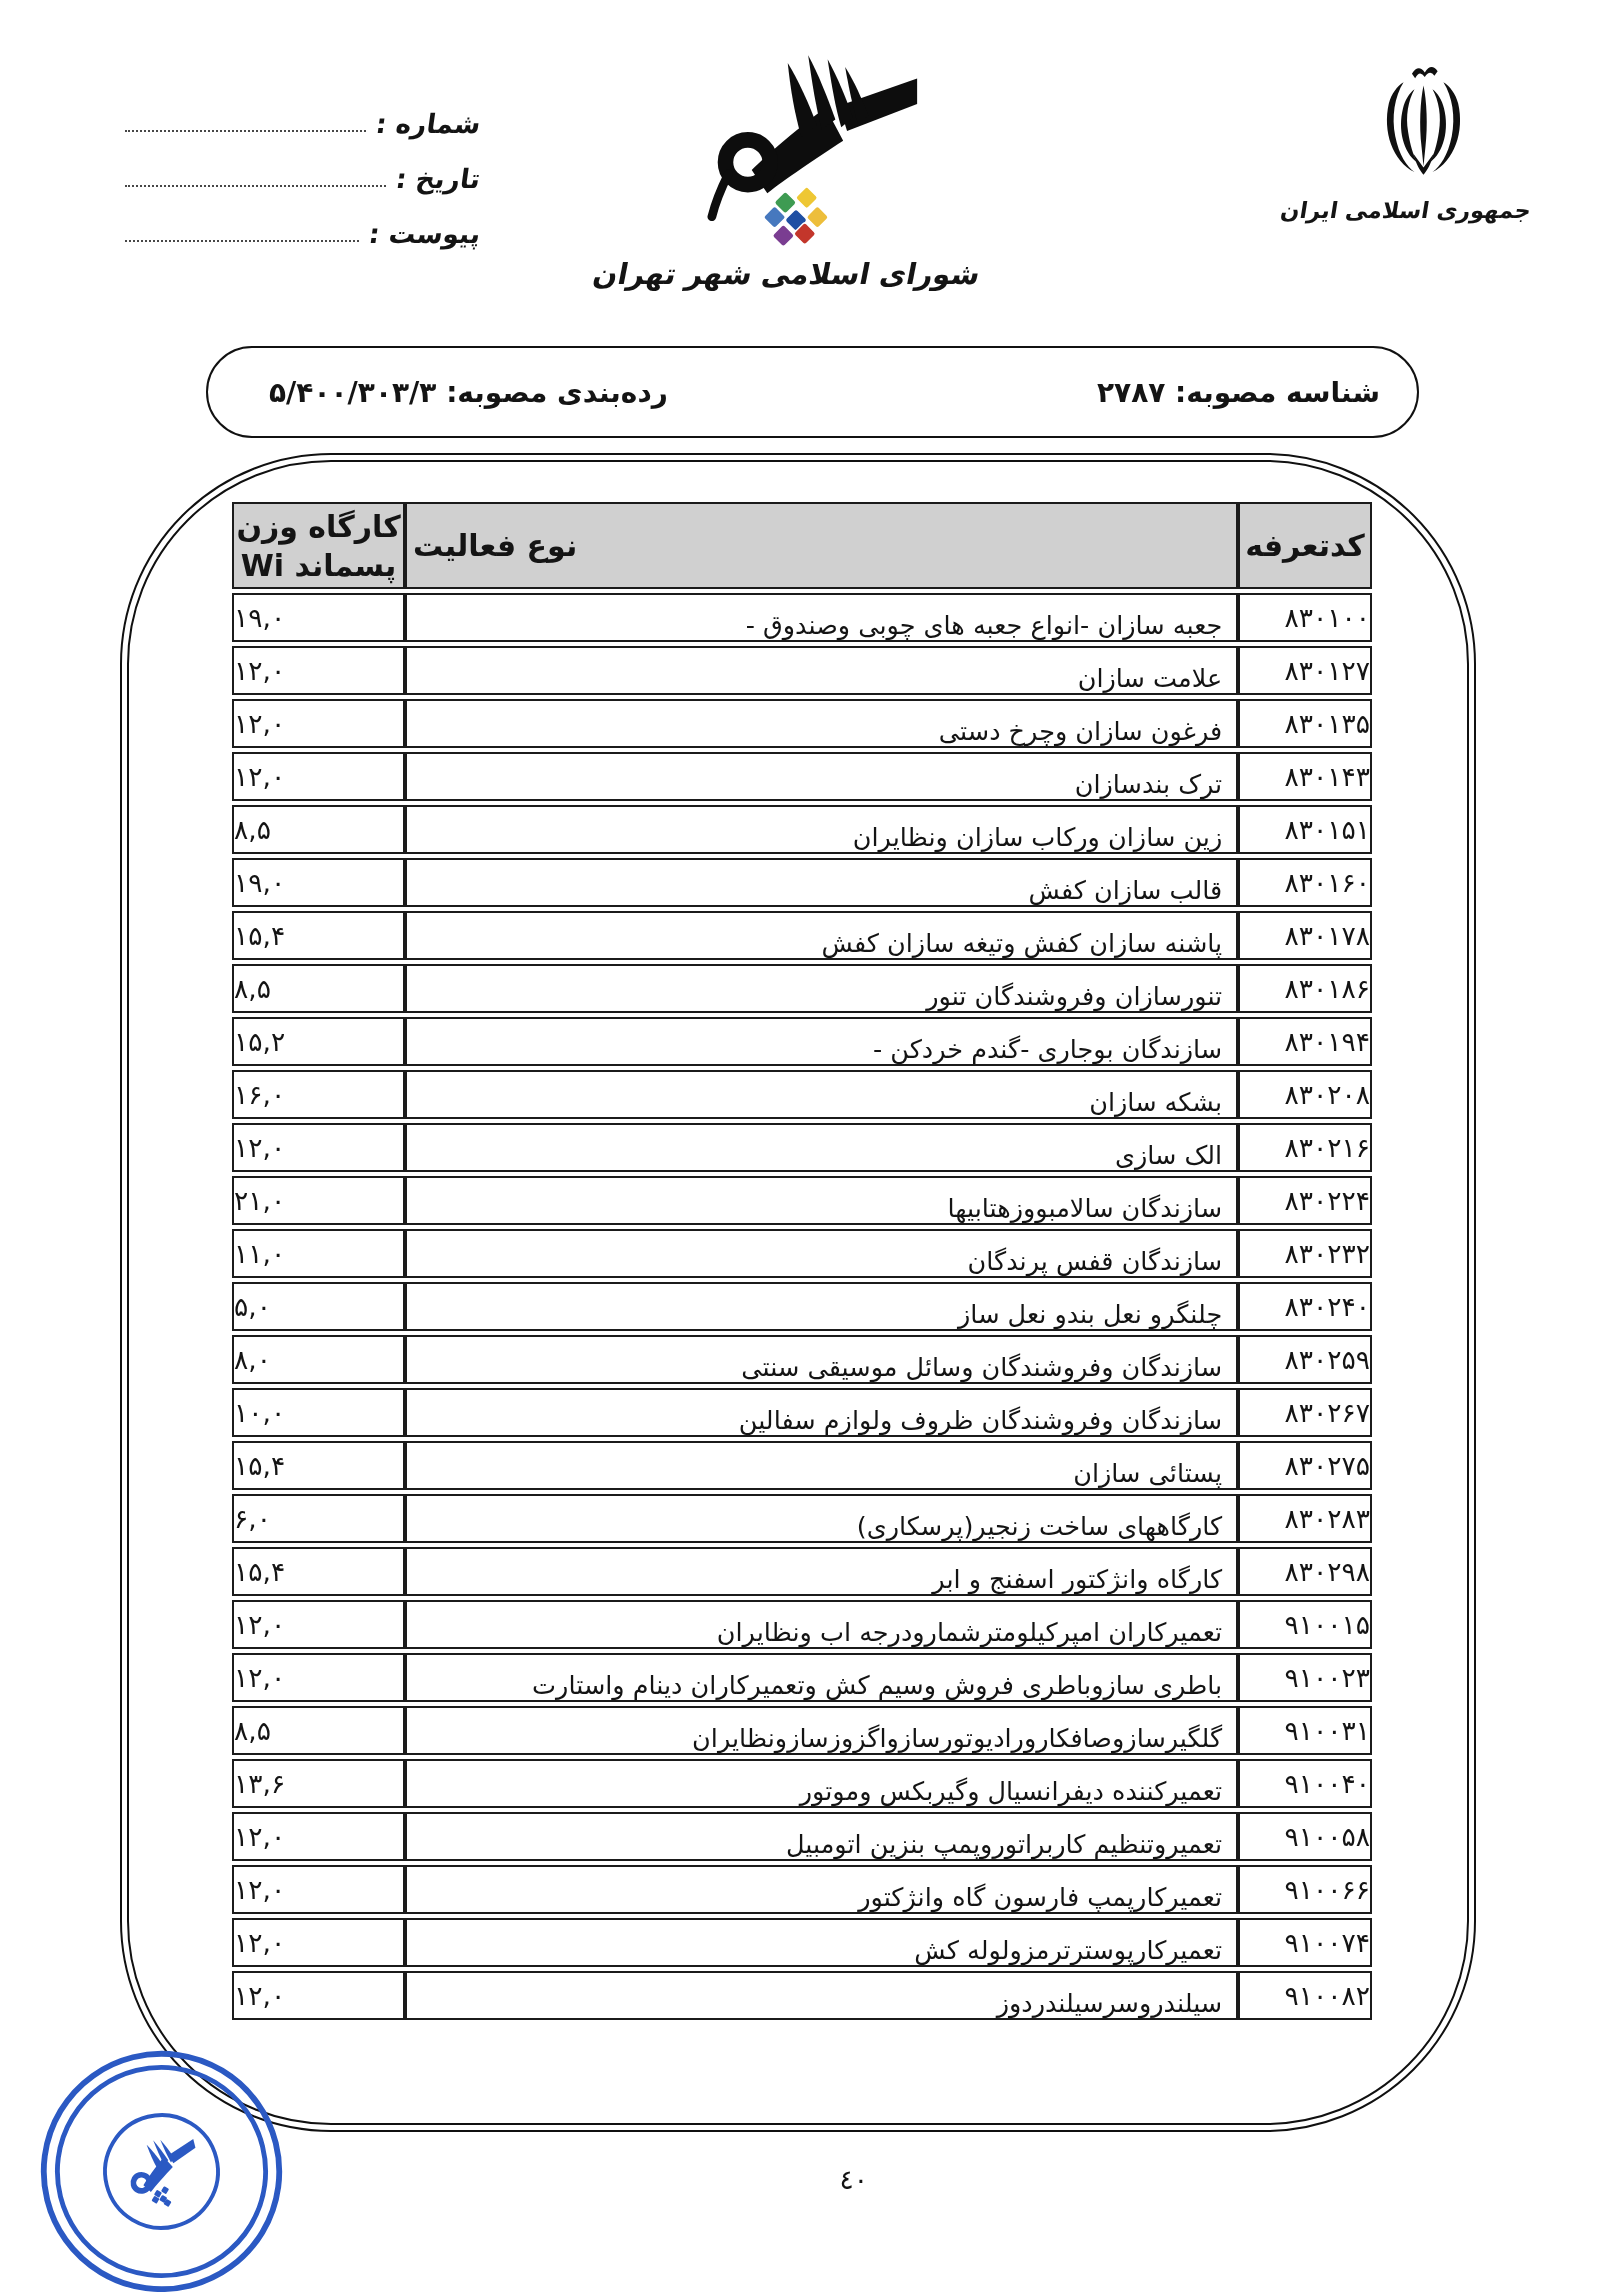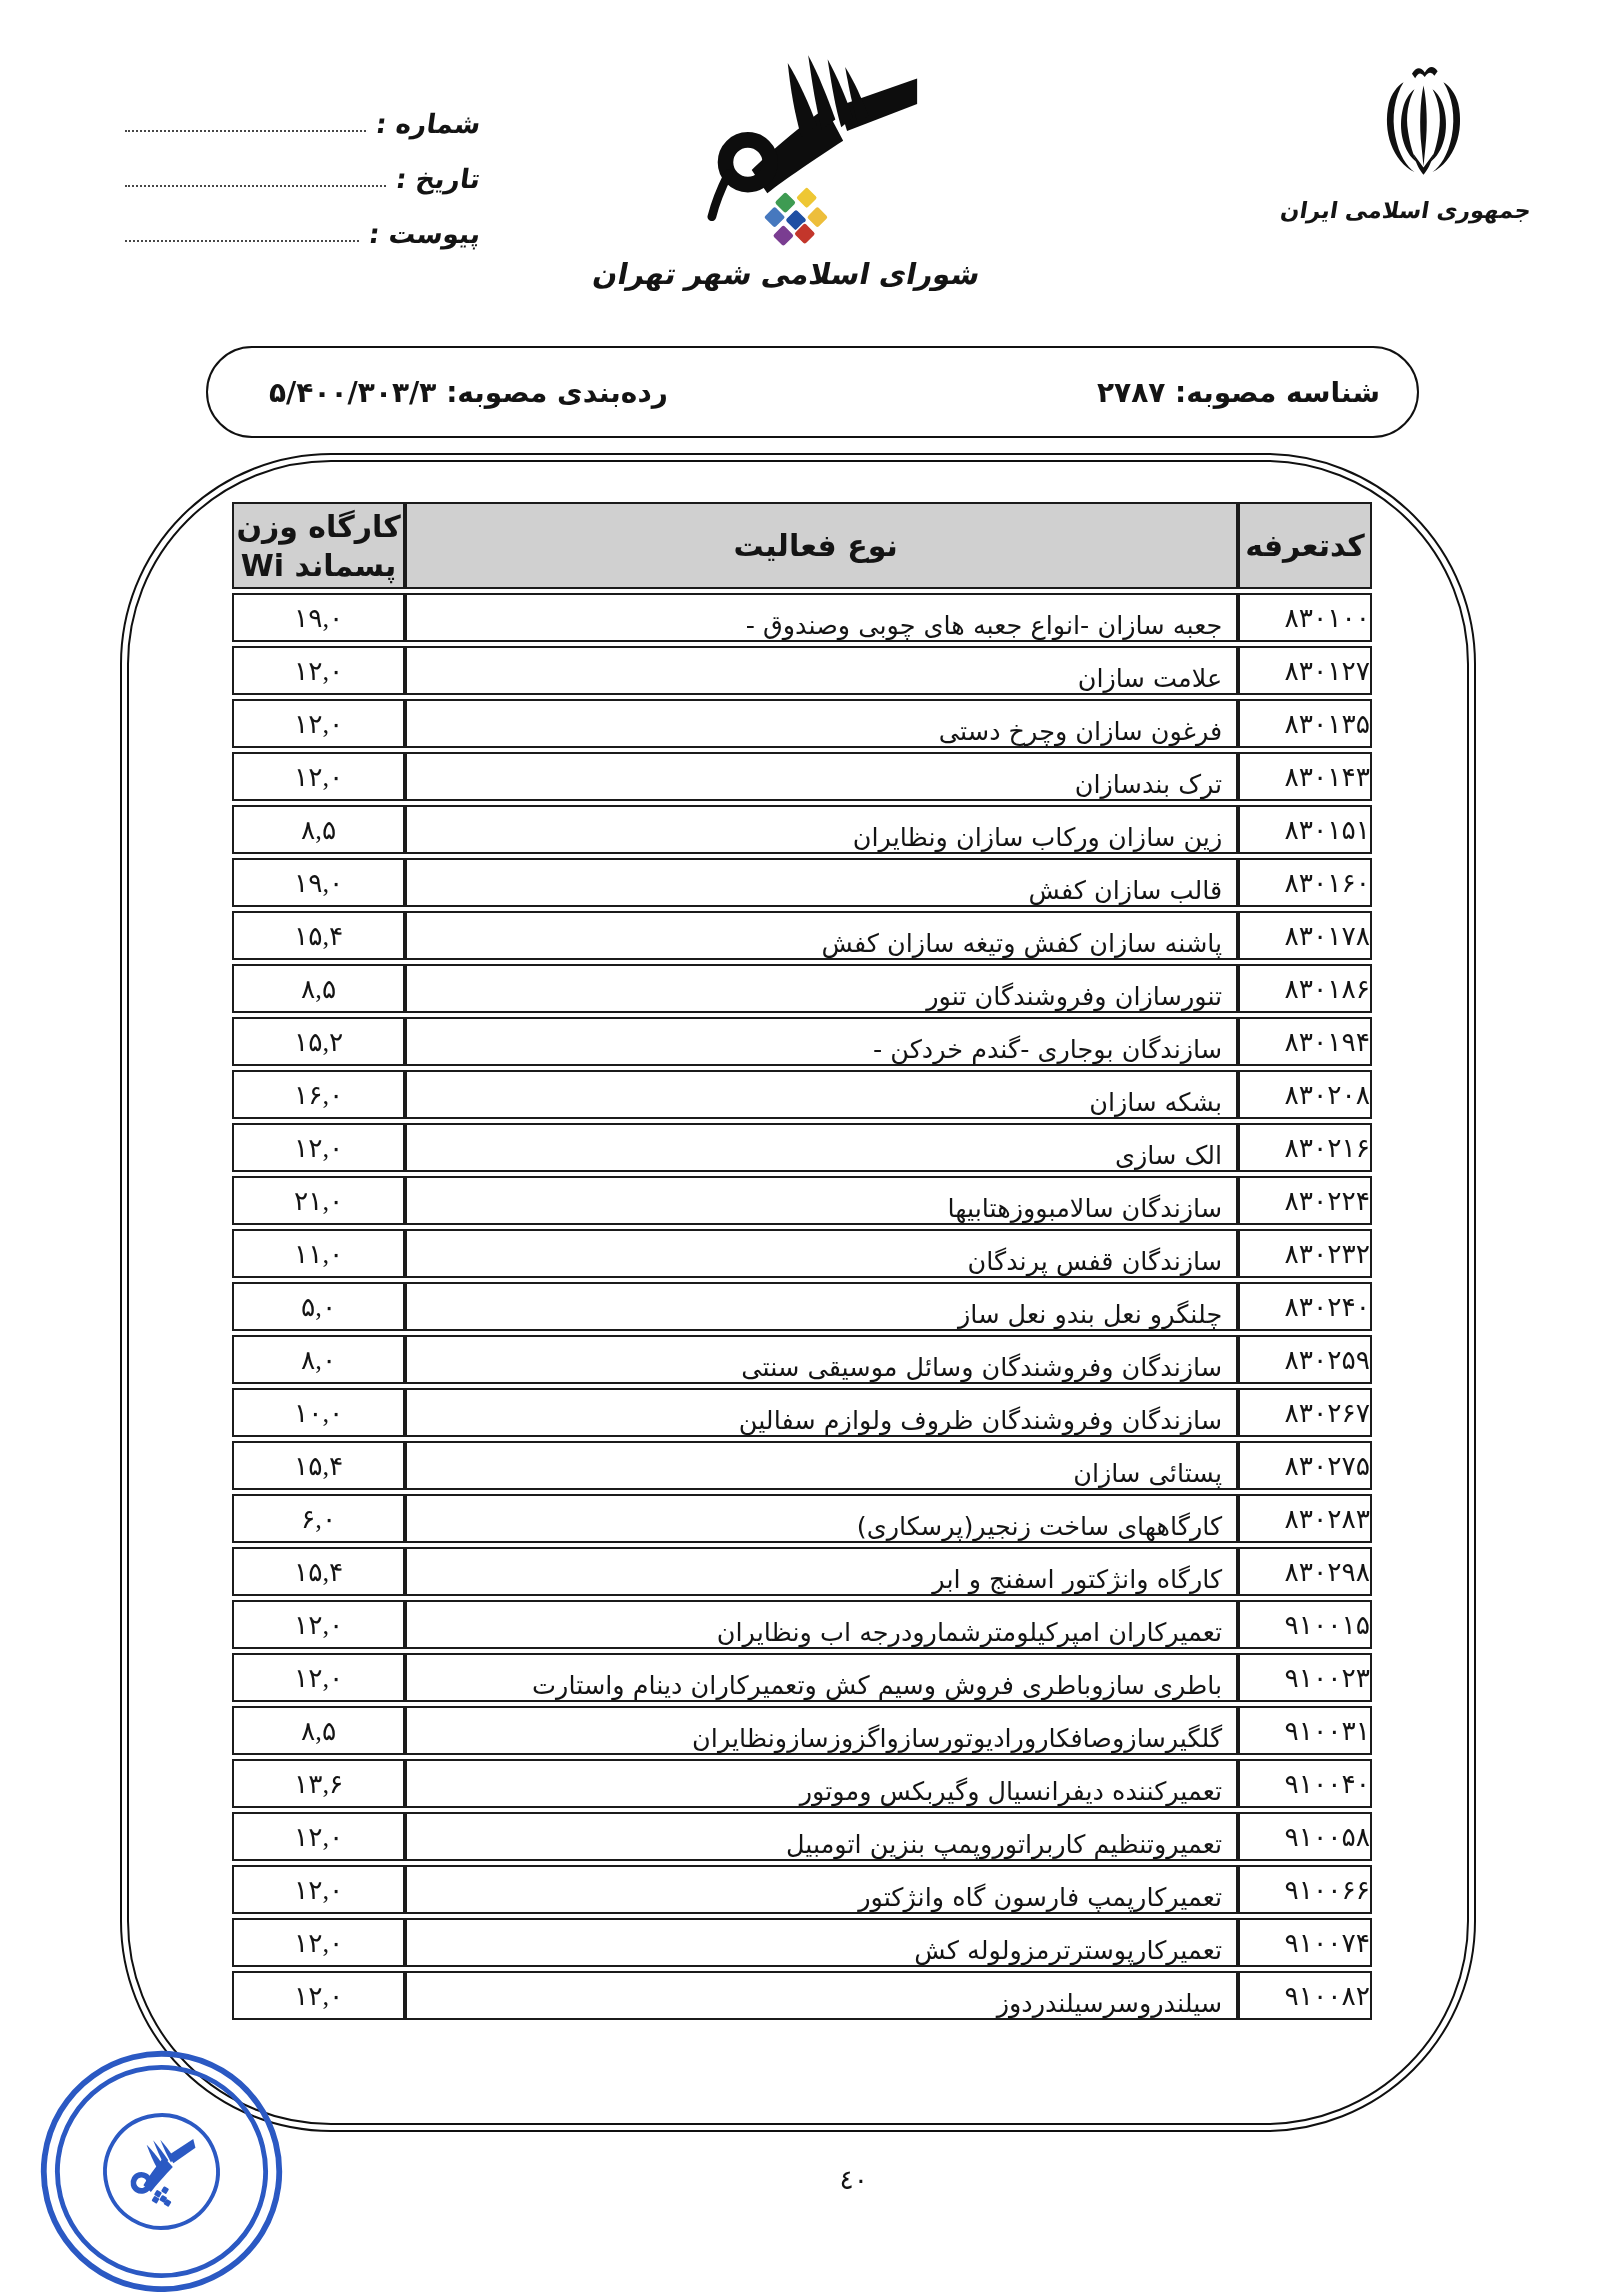--- a/index.html
+++ b/index.html
@@ -42,27 +42,27 @@
   }
   .frame-inner {
     position:absolute; left:4.9px; top:4.9px; right:4.9px; bottom:4.9px;
     border:2px solid #101010; border-radius:204px;
   }
   
   .tbl-wrap { position:absolute; left:232px; top:498px; }
   table { border-collapse:separate; border-spacing:0 4.9px; table-layout:fixed; width:1140px; }
   th, td { border:2px solid #1b1b1b; background:#fff; overflow:hidden; }
   th { background:var(--header-gray,#d0d0d0); height:87px; font-size:30px; font-weight:bold; line-height:1.3; }
-  th.h-act { text-align:center; padding-left:5.9px; padding-right:17.6px; vertical-align:middle; }
+  th.h-act { text-align:left; padding-left:5.9px; padding-right:17.6px; vertical-align:middle; }
   th.h-code { text-align:center;margin-left:48px; }
   th.h-wi { text-align:center; }
   td { height:49px; font-size:25.5px; vertical-align:middle; }
   td.code { text-align:right; font-size:26.5px; letter-spacing:1px; }
   td.activity { text-align:right; padding-right:13.7px; padding-top:14px; }
-  td.wi { text-align:center; font-size:26.5px;font-family:Liberation Serif, serif; }
+  td.wi { text-align:left; font-size:26.5px; }
   col.c-code { width:134px; } col.c-act { width:832px; } col.c-wi { width:173px; }
   
   .page-number { position:absolute; left:780px; top:2164px; width:88px; text-align:right; font-size:26.5px; }
   .stamp { position:absolute; left:35px; top:2045px; width:253px; height:253px; transform:rotate(-14deg); }
 </style>
 </head>
 <body>
 
 <div class="page">
 

